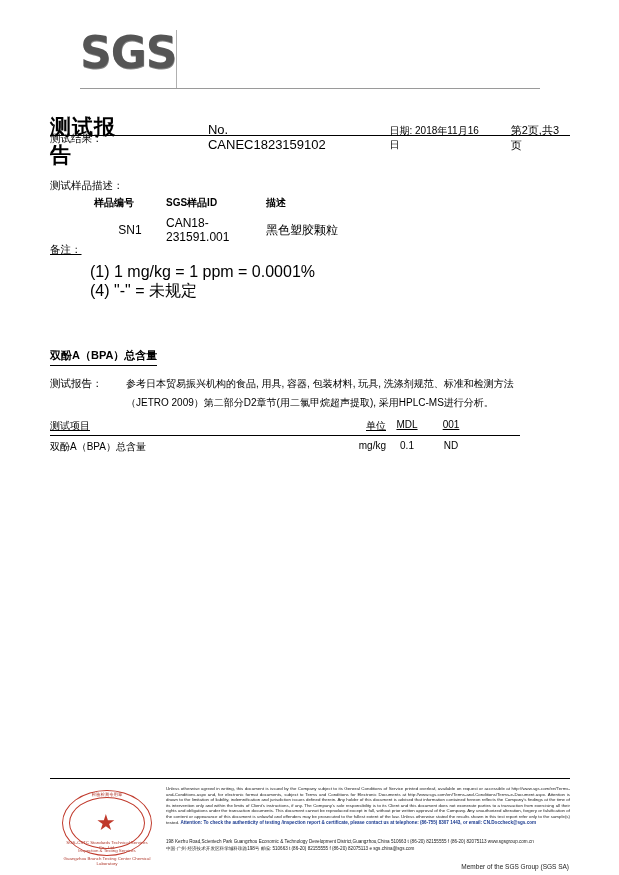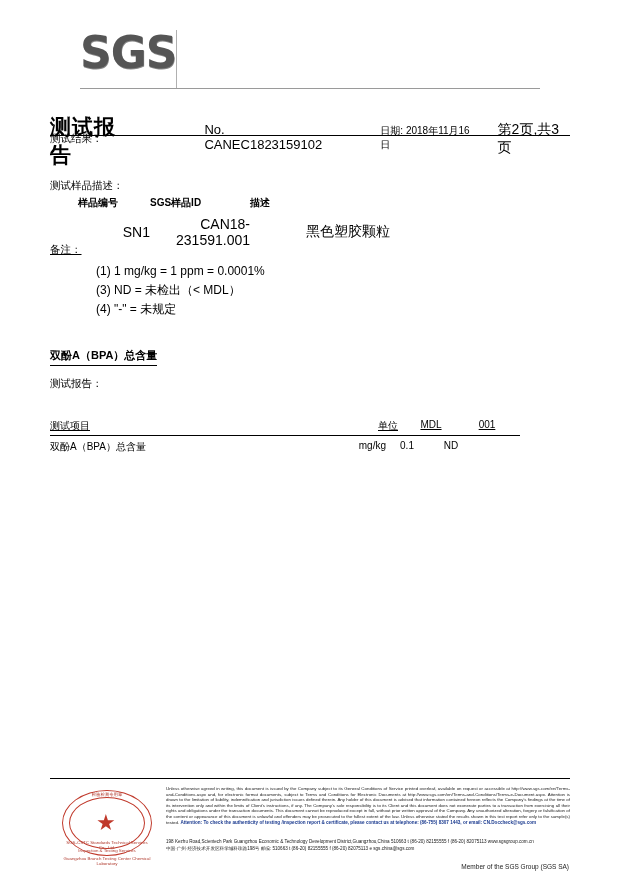--- a/index.html
+++ b/index.html
@@ -70,21 +70,21 @@
   .doc-no {
     margin-left: 70px;
     font-size: 13px;
   }
   .doc-date {
     margin-left: 40px;
     font-size: 10px;
   }
   .doc-page {
     margin-left: 22px;
-    font-size: 14px;
+    font-size: 11px;
   }
 
   .rule-main {
     position: absolute;
     left: 50px;
     top: 135px;
     width: 520px;
     border-top: 1px solid #000000;
   }
 
@@ -92,47 +92,46 @@
   .lbl {
     position: absolute;
     font-size: 10.5px;
     line-height: 16px;
   }
   .sec-result { left: 50px; top: 130px; }
   .sec-sampledesc { left: 50px; top: 177px; }
 
   table.samples {
     position: absolute;
-    left: 78px;
+    left: 94px;
     top: 196px;
     border-collapse: collapse;
     font-size: 10px;
   }
   table.samples th {
     font-weight: bold;
     text-align: left;
     padding: 0 0 6px 0;
     font-size: 10px;
   }
   table.samples td {
     padding: 0;
-    font-size: 14px;
-    text-align: right;
+    font-size: 12px;
   }
   .col-no { width: 72px; text-align: center; }
   .col-id { width: 100px; }
   .col-desc { width: 140px; font-family: Liberation Serif, serif; }
   .cell-center { text-align: center; }
 
   .sec-remark { left: 50px; top: 241px; text-decoration: underline; }
   .remarks {
     position: absolute;
-    left: 96px;
+    left: 90px;
     top: 262px;
-    font-size: 12px;
+    font-size: 16px;
     line-height: 19px;
   }
 
   
   .sec-bpa {
     position: absolute;
     left: 50px;
     top: 348px;
     font-size: 11px;
     font-weight: bold;
@@ -154,21 +153,20 @@
     position: absolute;
     left: 50px;
     top: 419px;
     width: 470px;
     font-size: 10px;
   }
   .res-head {
     display: flex;
     border-bottom: 1px solid #000;
     padding-bottom: 2px;
-    gap: 12px;
   }
   .res-row {
     display: flex;
     padding-top: 4px;
   }
   .c-item { width: 288px; }
   .c-unit { width: 48px; text-align: right; }
   .c-mdl { width: 42px; text-align: center; }
   .c-001 { width: 46px; text-align: center; }
   .underline-head {
@@ -296,27 +294,27 @@
         <td class="col-no cell-center">SN1</td>
         <td class="col-id">CAN18-231591.001</td>
         <td class="col-desc">黑色塑胶颗粒</td>
       </tr>
     </tbody>
   </table>
 
   <div class="lbl sec-remark">备注：</div>
   <div class="remarks">
     <div>(1) 1 mg/kg = 1 ppm = 0.0001%</div>
-    <div>(3) ND = 未检出（&lt; MDL）</div>
     <div>(4) "-" = 未规定</div>
   </div>
 
   <div class="sec-bpa">双酚A（BPA）总含量</div>
 
   <div class="lbl sec-method">测试报告：</div>
+  <div class="method-body">参考日本贸易振兴机构的食品, 用具, 容器, 包装材料, 玩具, 洗涤剂规范、标准和检测方法（JETRO 2009）第二部分D2章节(用二氯甲烷超声提取), 采用HPLC-MS进行分析。</div>
 
   <div class="res-table">
     <div class="res-head">
       <div class="c-item head-item">测试项目</div>
       <div class="c-unit underline-head">单位</div>
       <div class="c-mdl underline-head">MDL</div>
       <div class="c-001 underline-head">001</div>
     </div>
     <div class="res-row">
       <div class="c-item">双酚A（BPA）总含量</div>

